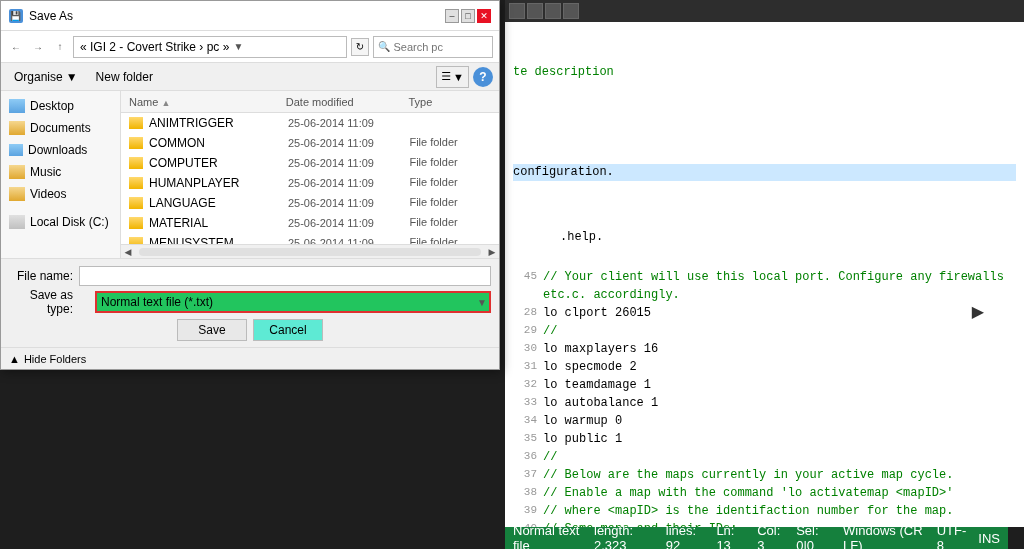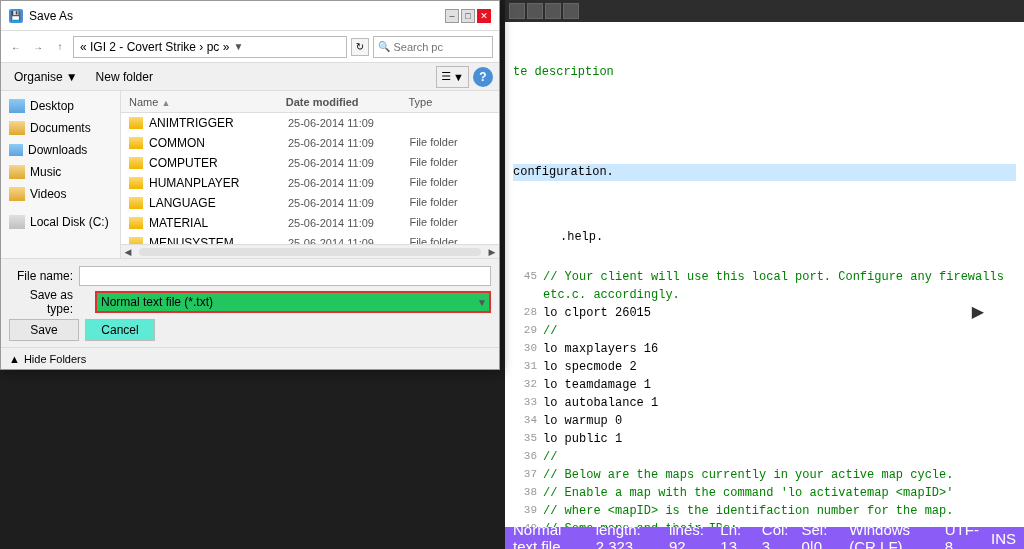--- a/index.html
+++ b/index.html
@@ -49,28 +49,28 @@
       padding: 8px;
       font-family: 'Courier New', monospace;
       font-size: 12px;
       color: #000;
       line-height: 1.4;
       white-space: pre;
     }
 
     .editor-statusbar {
       position: absolute;
-      bottom: 0; left: 505px; right: 0;
-      height: 22px;
-      background: #8b5cf6;
+      bottom: 0; left: 505px; right: 16px;
+      height: 22px;
+      background: #15803d;
       display: flex;
       align-items: center;
       padding: 0 8px;
       color: #fff;
-      font-size: 15px;
+      font-size: 13px;
       gap: 12px;
     }
 
     
     .save-dialog {
       position: absolute;
       top: 0; left: 0;
       width: 500px;
       height: 370px;
       background: #f0f0f0;
@@ -294,21 +294,21 @@
       height: 22px;
       background: #f5f5f5;
       border-bottom: 1px solid #ddd;
       display: flex;
       align-items: center;
       font-size: 11px;
       color: #555;
     }
 
     .col-name { width: 170px; padding: 0 8px; }
-    .col-date { width: 130px; padding: 0 4px; font-weight: bold; }
+    .col-date { width: 130px; padding: 0 4px; }
     .col-type { width: 100px; padding: 0 4px; }
 
     .sort-arrow { font-size: 9px; color: #888; }
 
     .file-list {
       flex: 1;
       overflow-y: auto;
       overflow-x: hidden;
       background: #fff;
     }
@@ -415,21 +415,21 @@
       position: absolute;
       right: 2px; top: 50%;
       transform: translateY(-50%);
       font-size: 10px;
       color: #555;
       pointer-events: none;
     }
 
     .dialog-buttons {
       display: flex;
-      justify-content: flex-start;
+      justify-content: center;
       gap: 6px;
       margin-top: 0;
     }
 
     .dlg-btn {
       width: 70px;
       height: 22px;
       border: 1px solid #bbb;
       background: #5eead4;
       cursor: pointer;

